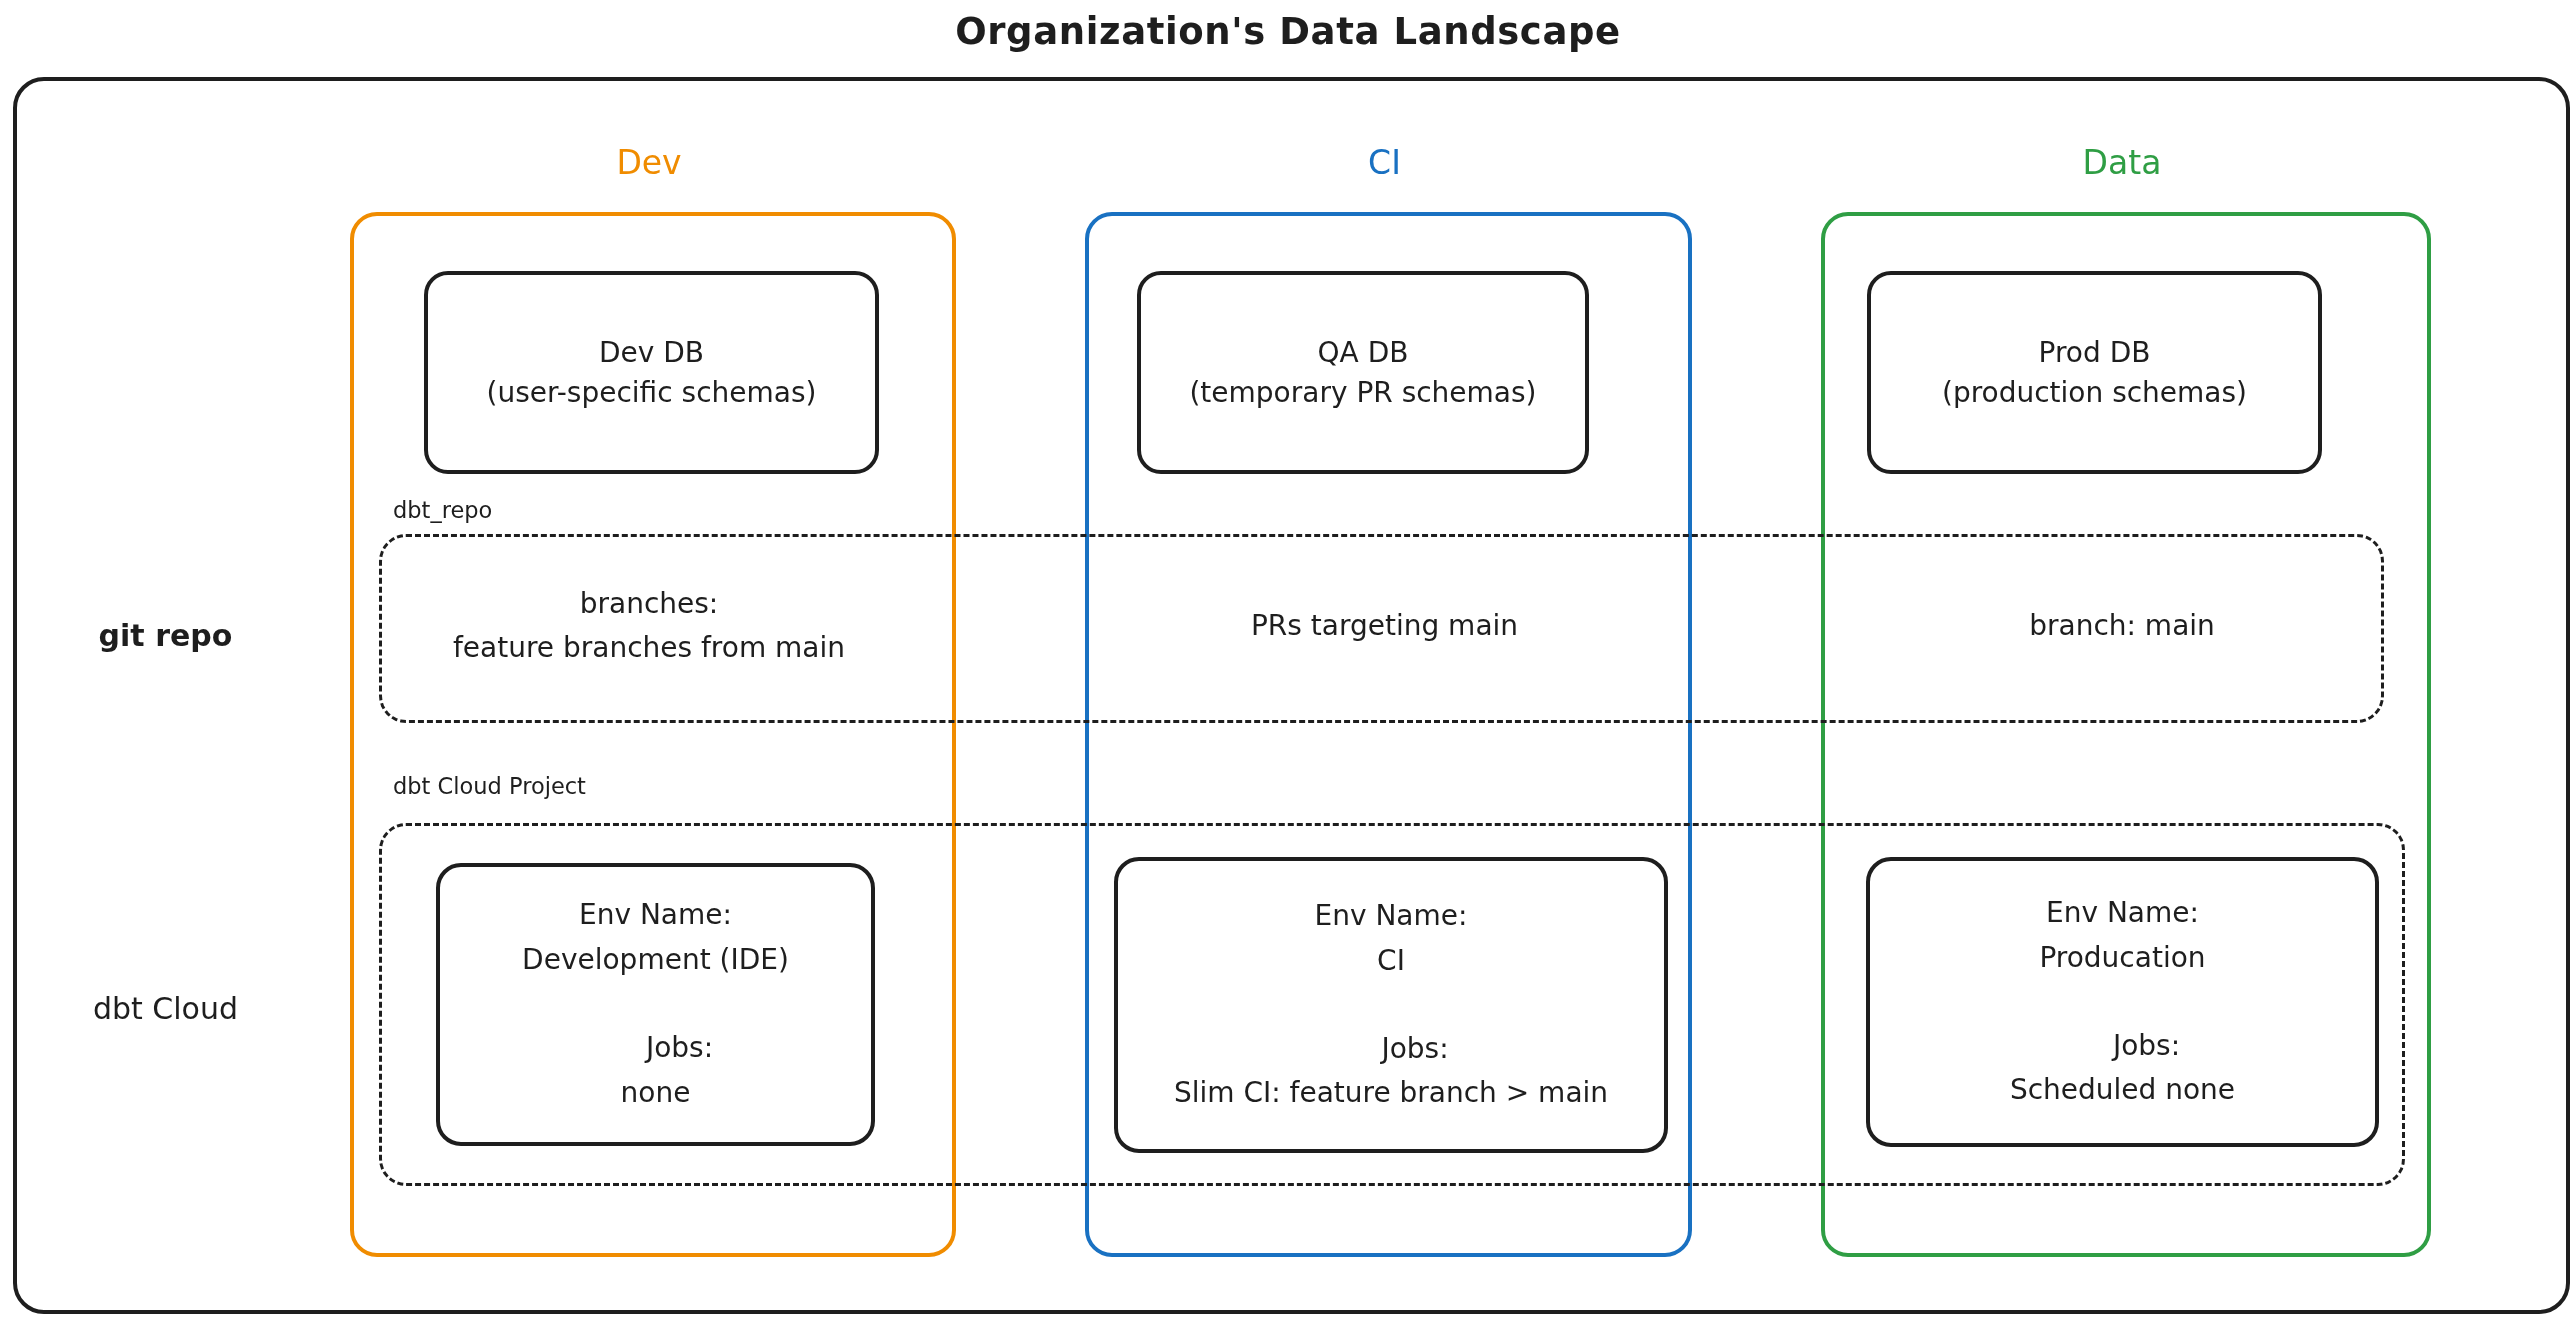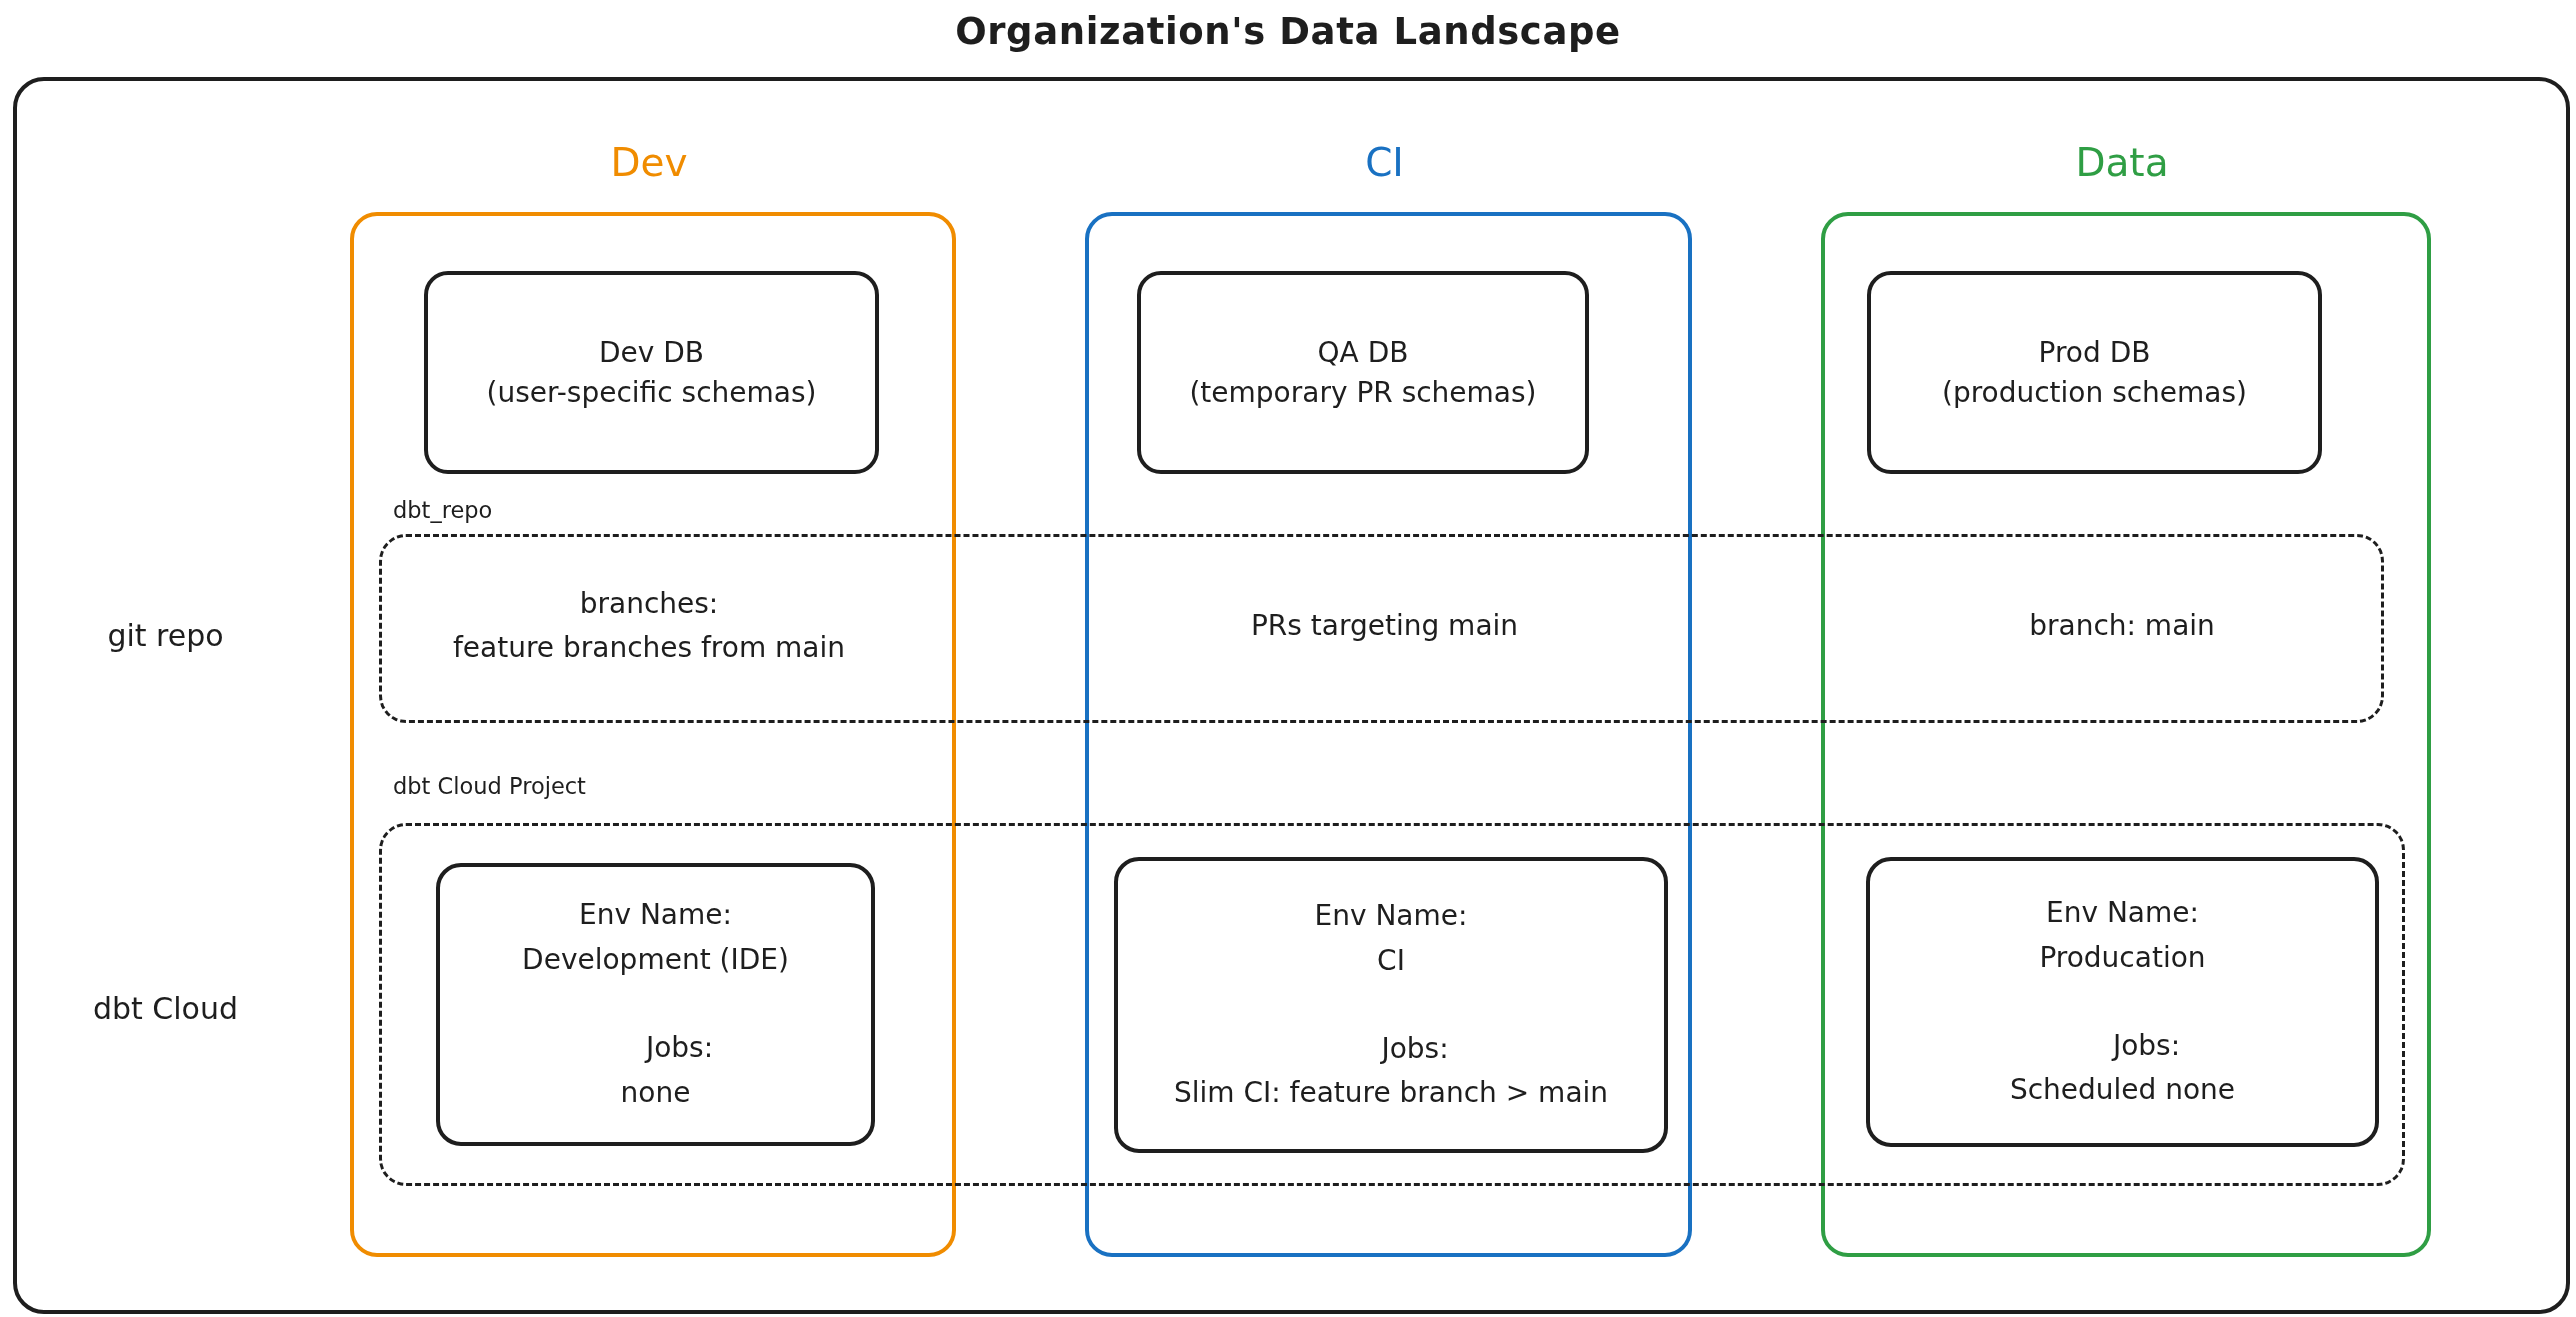--- a/index.html
+++ b/index.html
@@ -29,21 +29,21 @@
   .outer-box {
     left: 13px; top: 77px;
     width: 2549px; height: 1229px;
     border: 4.1px solid #1e1e1e;
     border-radius: 31px;
     background: transparent;
   }
 
   .col-header {
     top: 142px; height: 41px;
-    font-size: 39px;
+    font-size: 33px;
     text-align: center;
     line-height: 41px;
     font-weight: 500;
   }
   .col-box {
     top: 212px; height: 1037px;
     border: 4.7px solid;
     border-radius: 27px;
     background: transparent;
   }
@@ -51,21 +51,21 @@
   .col-ci   { left: 1085px; width: 599px; }
   .col-prod { left: 1821px; width: 602px; }
 
   .row-label {
     left: 53px; width: 225px;
     text-align: center;
     font-size: 30px;
     line-height: 1.6;
   }
   .row-label-warehouse { top: 320px; }
-  .row-label-git { top: 612px; }
+  .row-label-git { top: 612px; font-weight: bold; }
   .row-label-dbt { top: 985px; }
 
   .db-box {
     top: 271px; height: 195px;
     border: 4.1px solid #1e1e1e;
     border-radius: 24px;
     display: flex;
     flex-direction: column;
     align-items: center;
     justify-content: center;

